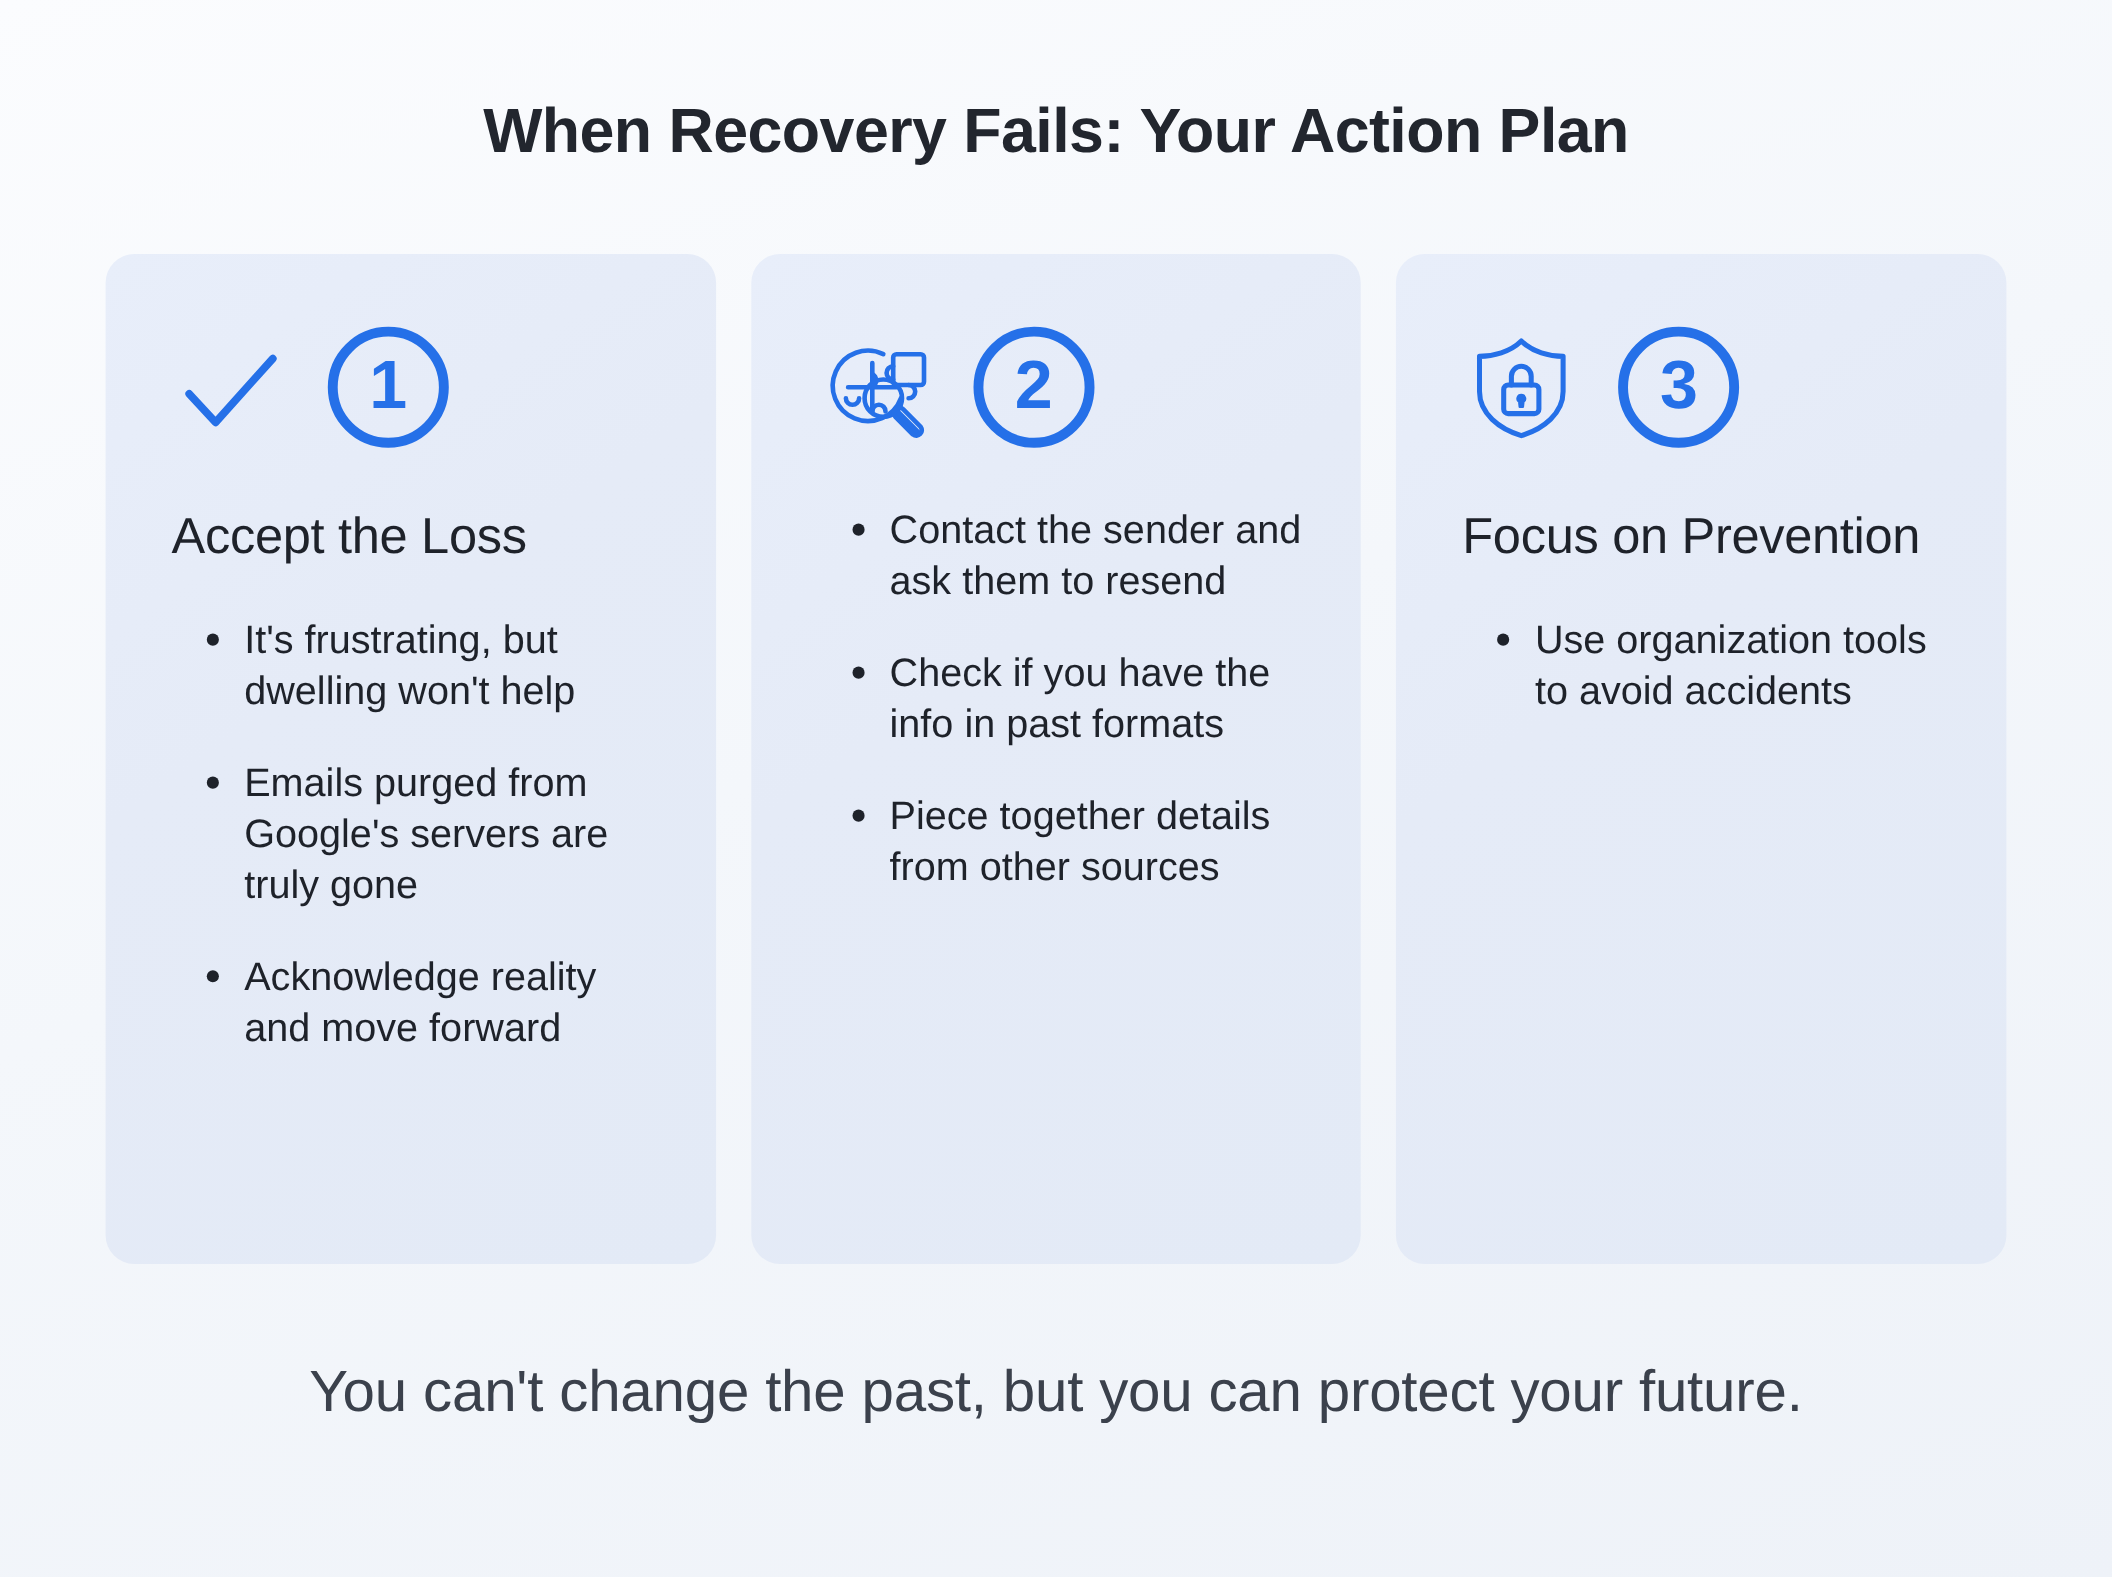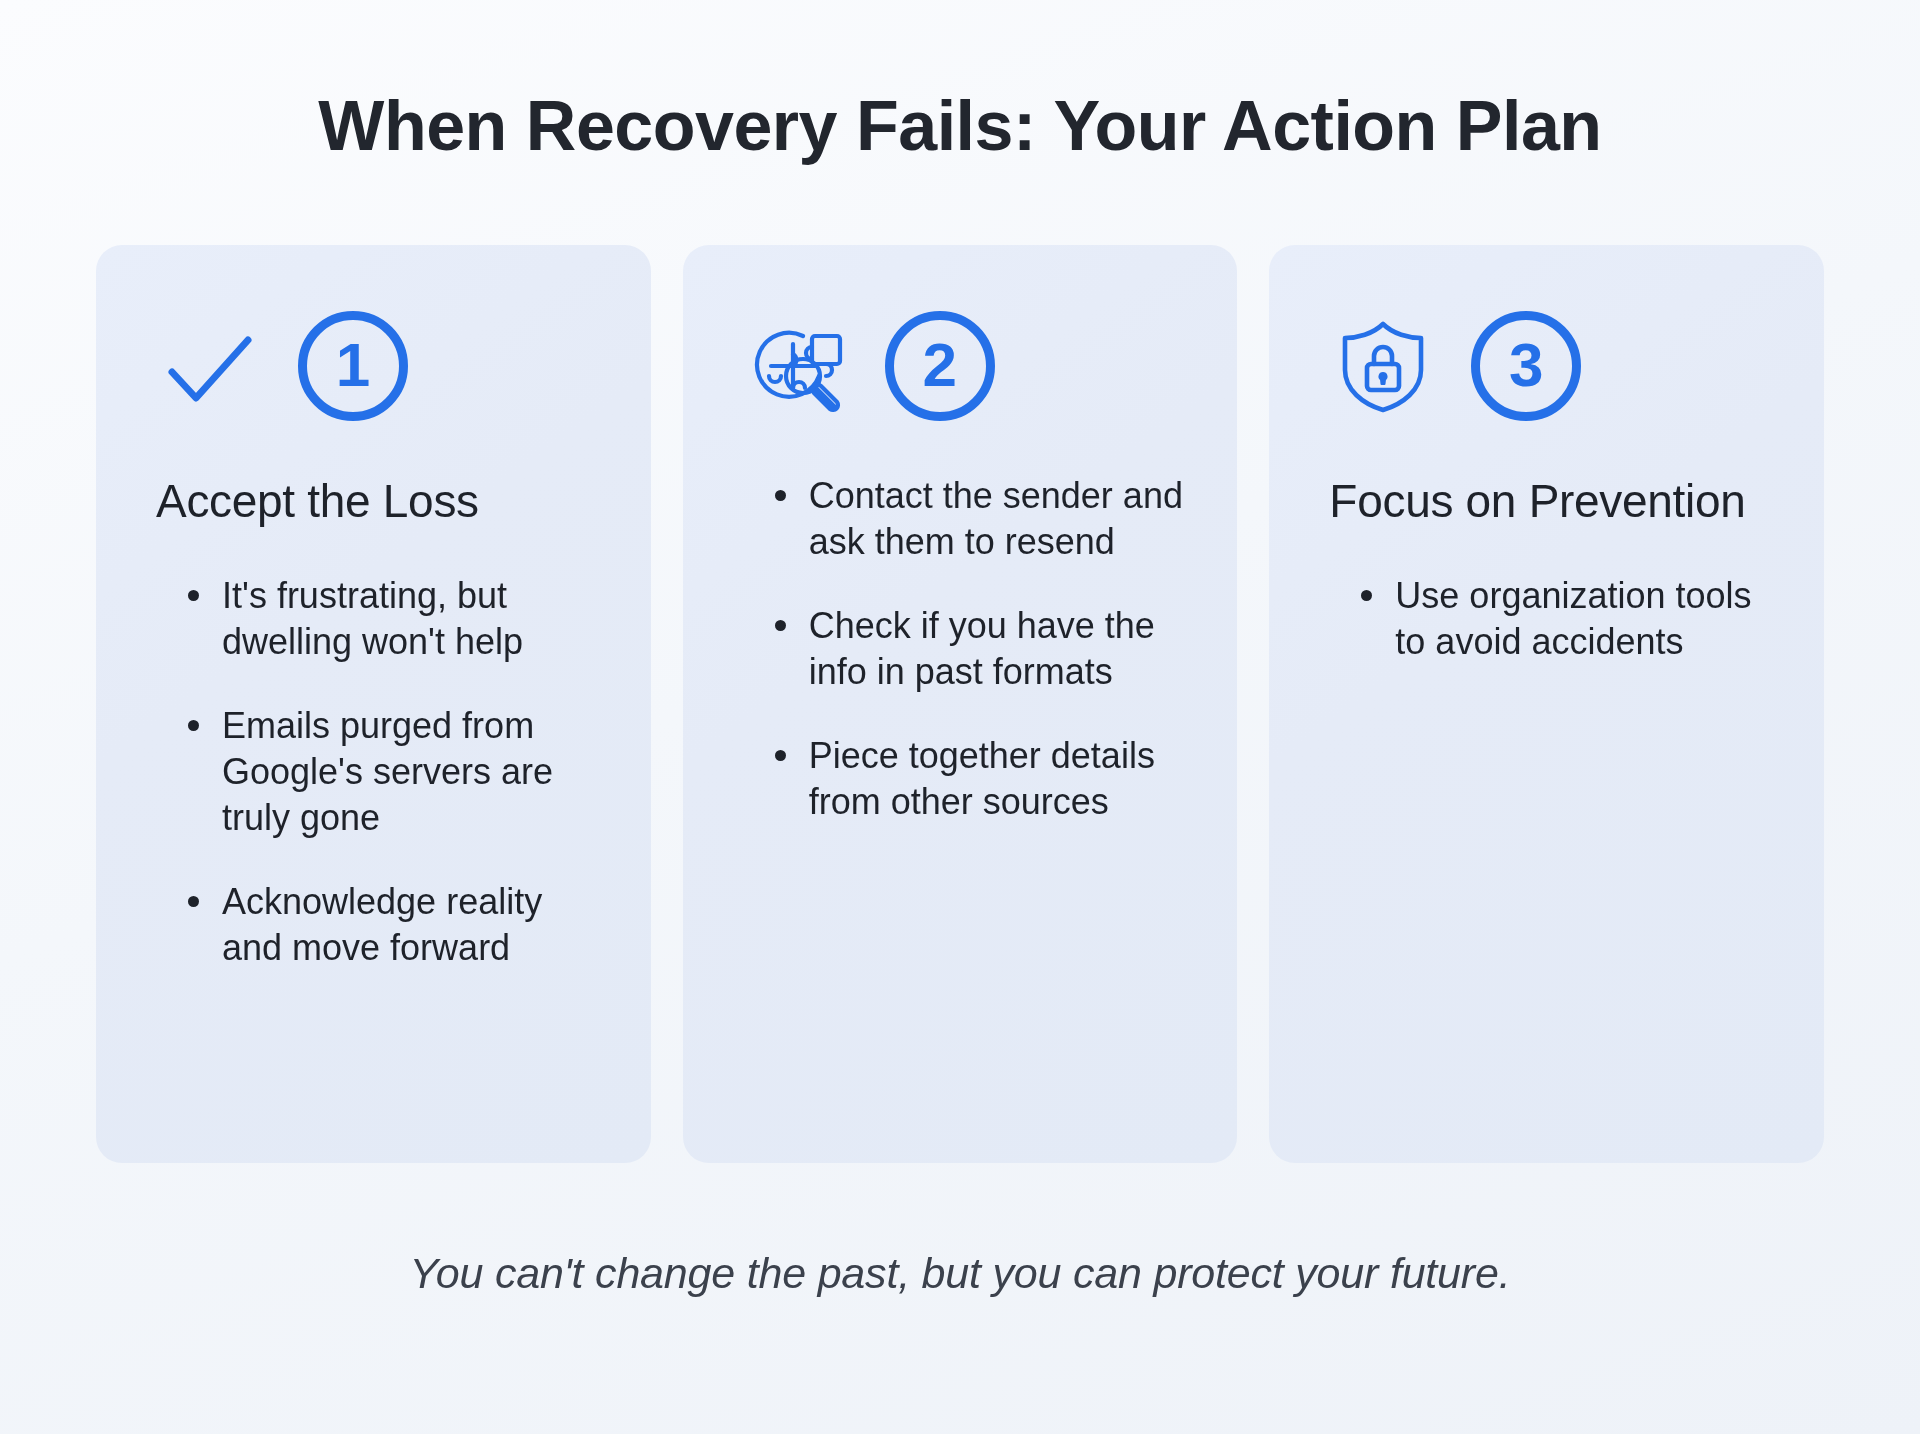--- a/index.html
+++ b/index.html
@@ -12,21 +12,21 @@
     position:relative;
     overflow:hidden;
   }
   .page{
     position:absolute; inset:0;
     background:linear-gradient(160deg,#fbfcfe 0%,#f4f7fb 45%,#eef2f8 100%);
     padding:0;
   }
   .title{
     text-align:center;
-    font-size:70px;
+    font-size:57px;
     font-weight:700;
     color:#22262e;
     letter-spacing:-0.5px;
     margin-top:88px;
     line-height:1.1;
   }
   .cards{
     display:flex;
     justify-content:center;
     gap:32px;
@@ -94,22 +94,21 @@
   ul.bullets li::before{
     content:"";
     position:absolute;
     left:0; top:17px;
     width:11px; height:11px;
     border-radius:50%;
     background:#1e222a;
   }
   .footer{
     text-align:center;
-    font-style:italic;
-    font-size:43px;
+    font-size:53px;
     color:#3b414c;
     margin-top:86px;
     letter-spacing:-0.2px;
   }
 </style>
 </head>
 <body>
 
 <div class="page">
 

